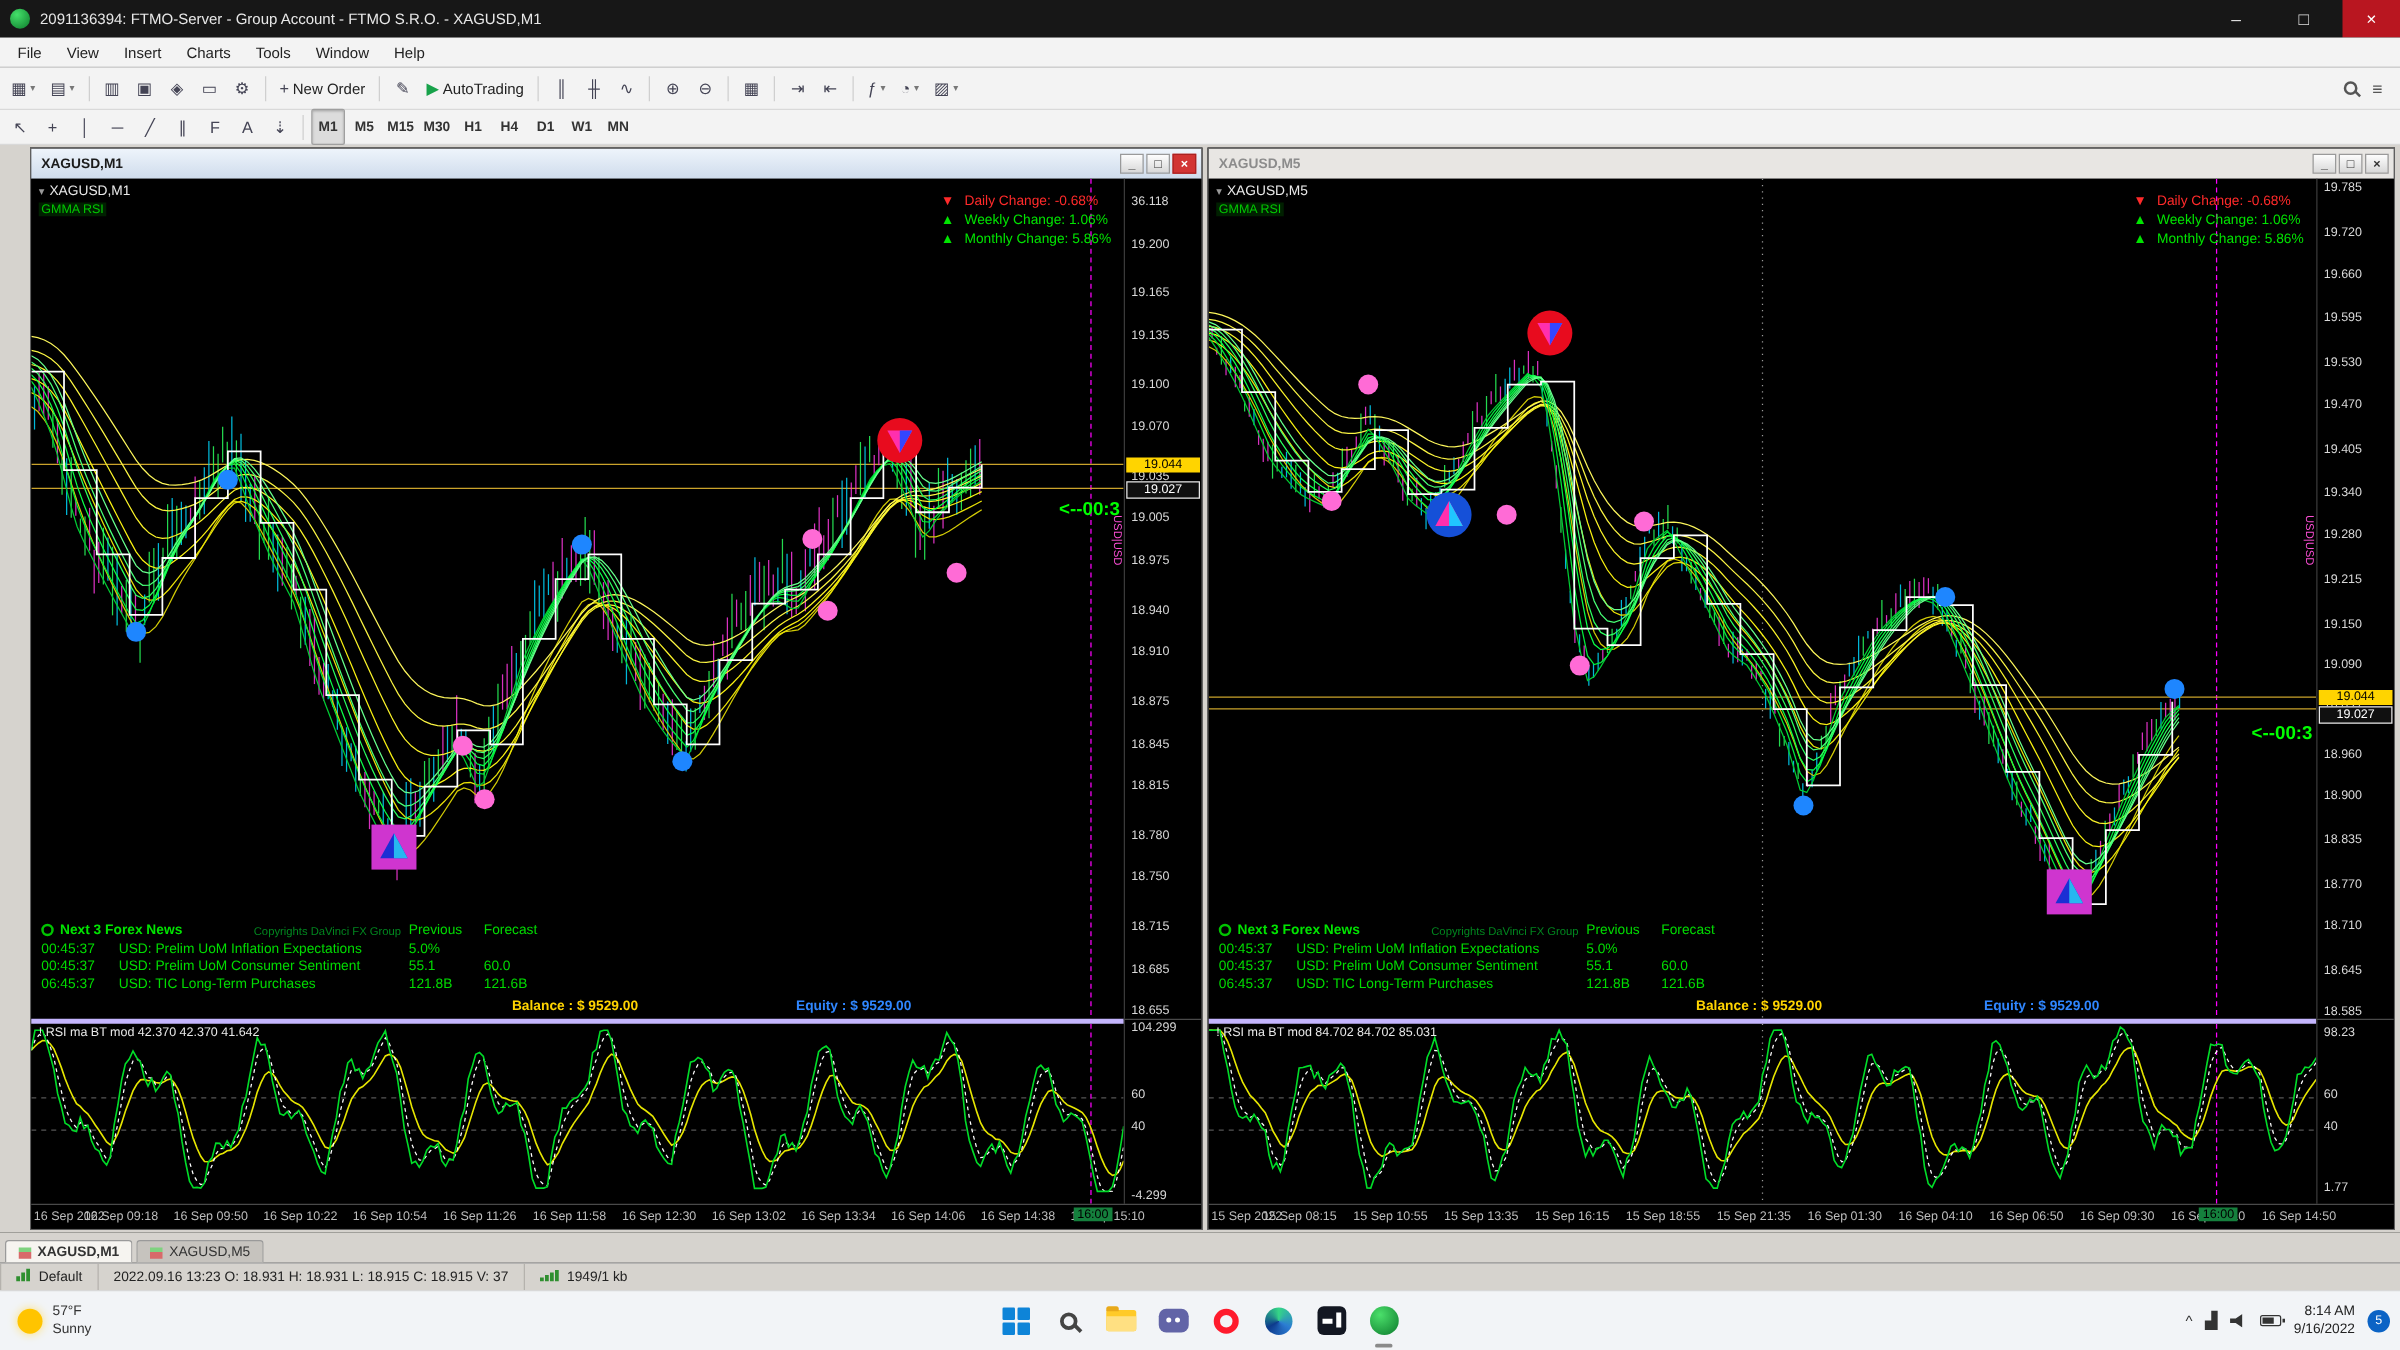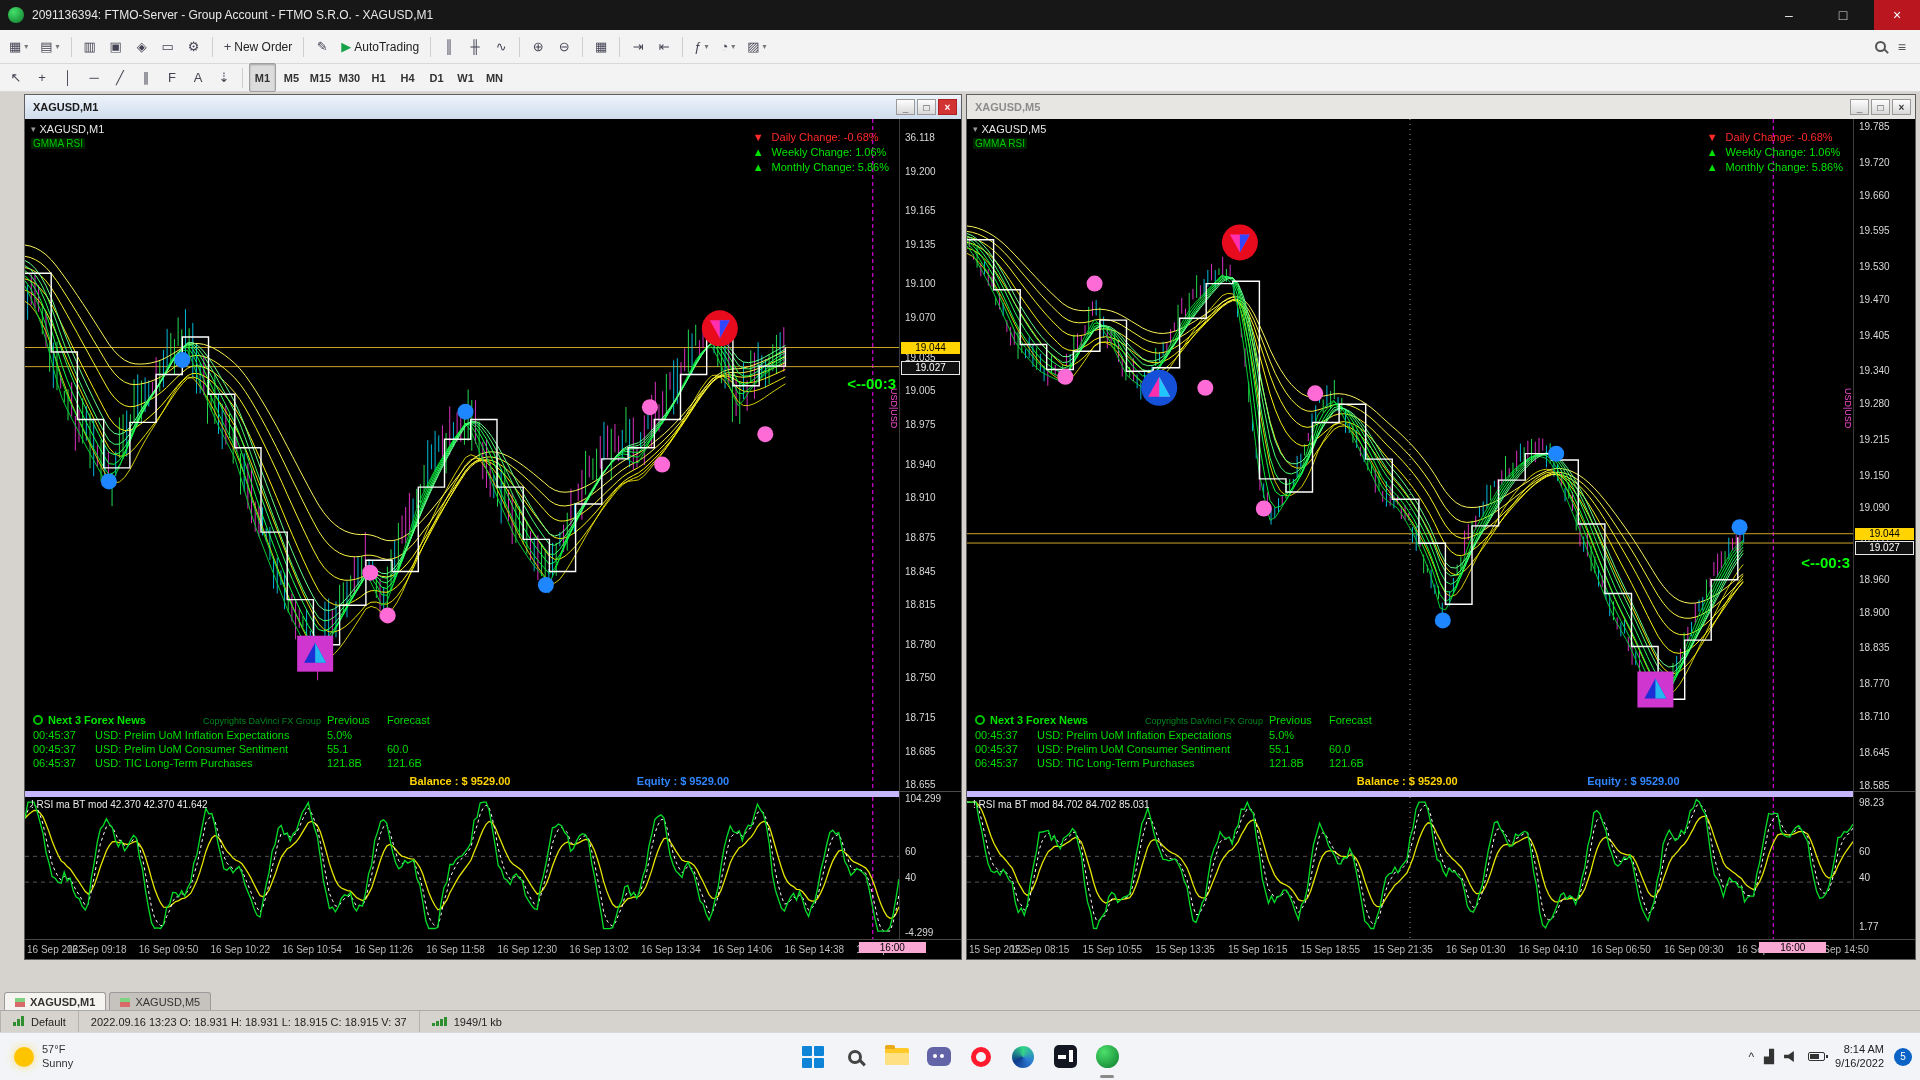--- a/index.html
+++ b/index.html
@@ -57,28 +57,28 @@
   .cw-body { flex:1 1 auto; display:grid; grid-template-columns:1fr 62px; grid-template-rows:1fr 148px 20px;
     background:#000; }
   .main-pane { position:relative; overflow:hidden; grid-column:1; grid-row:1; }
   .price-svg, .rsi-svg { position:absolute; left:0; top:0; display:block; }
   .price-scale { grid-column:2; grid-row:1; position:relative; border-left:1px solid #3a3a3a;
     font-size:10px; color:#d8d8d8; overflow:hidden; }
   .pl { position:absolute; left:5px; white-space:nowrap; }
   .tag { position:absolute; left:1px; right:1px; text-align:center; font-size:10px; line-height:12px; }
   .tag.bid { background:#ffd400; color:#000; }
   .tag.ask { background:#101010; border:1px solid #e8e8e8; color:#fff; }
-  .rsi-pane { grid-column:1; grid-row:2; position:relative; overflow:hidden; border-top:6px solid #c4b5fd; }
+  .rsi-pane { grid-column:1; grid-row:2; position:relative; overflow:hidden; border-top:4px solid #c4b5fd; }
   .rsi-label { position:absolute; top:2px; left:6px; font-size:10px; color:#e8e8e8; }
   .rsi-scale { grid-column:2; grid-row:2; position:relative; border-left:1px solid #3a3a3a;
     border-top:1px solid #4a4a4a; font-size:10px; color:#d8d8d8; overflow:hidden; }
   .time-axis { grid-column:1 / span 2; grid-row:3; position:relative; font-size:10px; color:#bdbdbd;
     border-top:1px solid #4a4a4a; }
   .tl { position:absolute; top:4px; white-space:nowrap; }
-  .session { position:absolute; top:2px; background:#f9a8d4; color:#000; font-size:10px; padding:0 21px; }
+  .session { position:absolute; top:2px; background:#15803d; color:#000; font-size:10px; padding:0 3px; }
 
   .sym-label { position:absolute; top:4px; left:6px; font-size:11px; color:#e8e8e8; display:flex;
     gap:4px; align-items:center; }
   .sym-label .tri { color:#999; font-size:9px; }
   .gmma-label { position:absolute; top:19px; left:6px; font-size:10px; color:#00c800;
     background:rgba(0,70,0,.45); padding:0 2px; }
   .changes { position:absolute; top:12px; right:10px; font-size:11px; display:flex;
     flex-direction:column; gap:3px; align-items:flex-start; }
   .chg { display:flex; gap:8px; }
   .countdown { position:absolute; right:3px; font-size:15px; font-weight:bold; color:#00ff00;
@@ -164,20 +164,29 @@
 
   <div class="titlebar">
     <span class="app-icon"></span>
     <span class="title-text">2091136394: FTMO-Server - Group Account - FTMO S.R.O. - XAGUSD,M1</span>
     <span class="spacer"></span>
     <span class="win-btn">–</span>
     <span class="win-btn">□</span>
     <span class="win-btn close">×</span>
   </div>
 
+  <div class="menubar" id="menubar">
+      <span class="menu-item">File</span>
+      <span class="menu-item">View</span>
+      <span class="menu-item">Insert</span>
+      <span class="menu-item">Charts</span>
+      <span class="menu-item">Tools</span>
+      <span class="menu-item">Window</span>
+      <span class="menu-item">Help</span>
+    </div>
   <div class="toolbar" id="tb1">
       <span class="tb-btn">
         <span class="glyph">▦</span>
         <span class="dd">▾</span>
       </span>
       <span class="tb-btn">
         <span class="glyph">▤</span>
         <span class="dd">▾</span>
       </span>
       <span class="tb-sep"></span>

